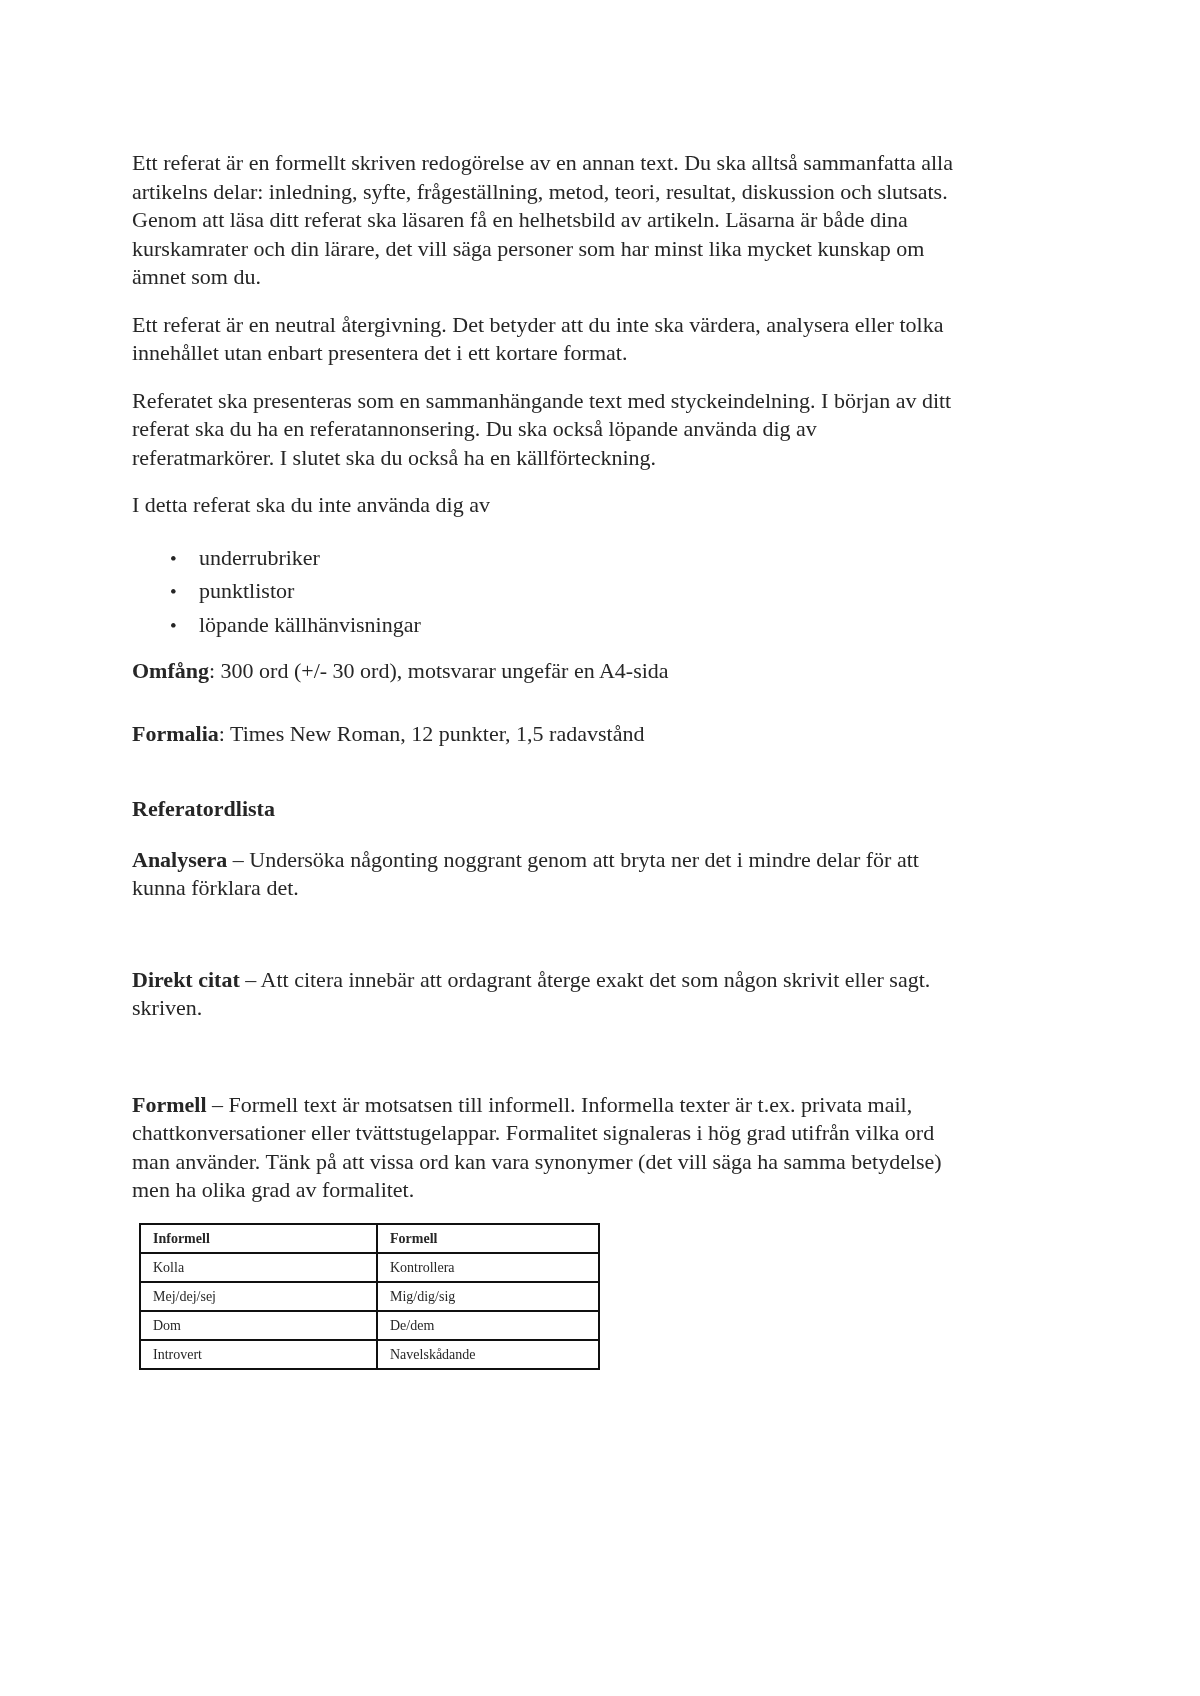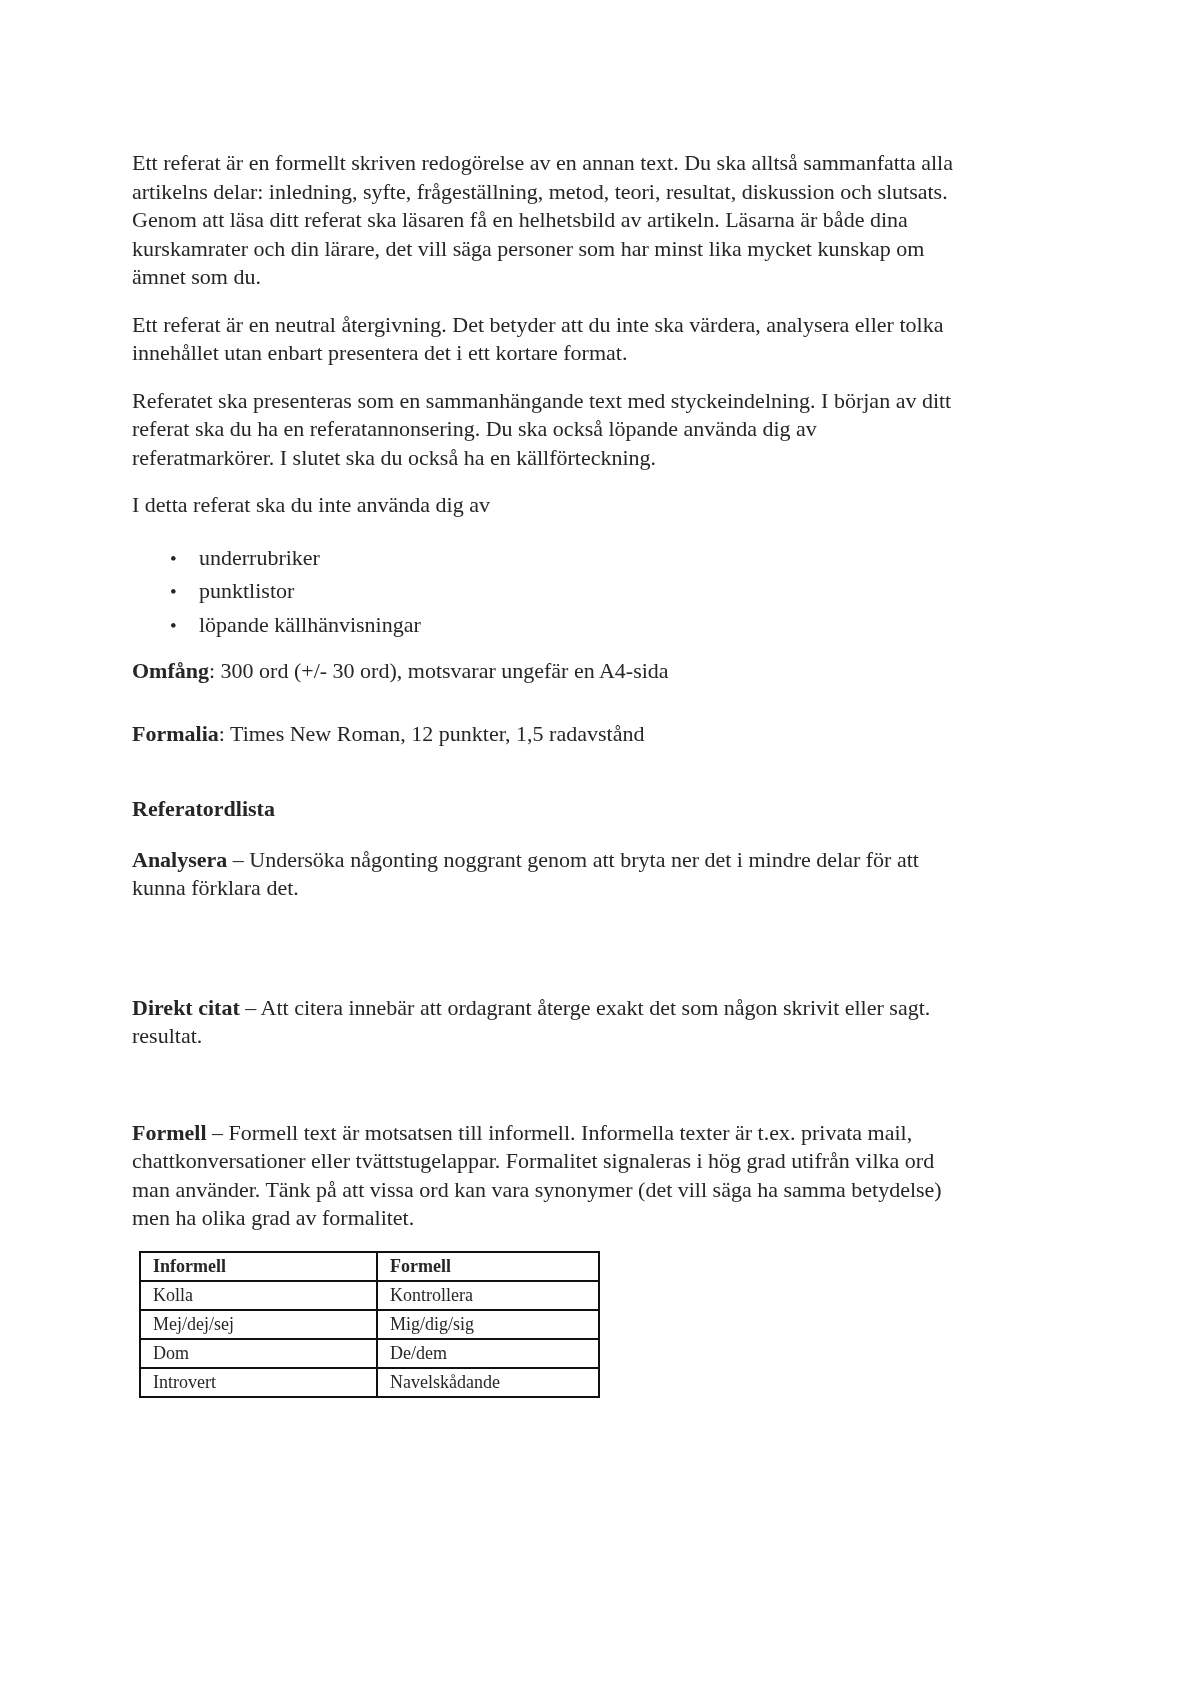--- a/index.html
+++ b/index.html
@@ -24,21 +24,21 @@
   }
   .para { margin: 0; }
   .line { white-space: nowrap; }
   .term { font-weight: bold; }
   .mt-p   { margin-top: 19px; }
   .mt-bullets { margin-top: 24px; }
   .mt-omfang  { margin-top: 17px; }
   .mt-formalia{ margin-top: 34px; }
   .mt-heading { margin-top: 47px; }
   .mt-analysera { margin-top: 22px; }
-  .mt-direkt  { margin-top: 91px; }
+  .mt-direkt  { margin-top: 63px; }
   .mt-formell { margin-top: 68px; }
   .heading { font-weight: bold; }
   .bullet { padding-left: 38px; margin-top: 4px; }
   .bullet:first-child { margin-top: 0; }
   .dot {
     display: inline-block;
     width: 29px;
     font-size: 19px;
   }
   table.wordtable {
@@ -46,21 +46,21 @@
     margin-top: 18px;
     margin-left: 7px;
   }
   table.wordtable th,
   table.wordtable td {
     border: 2px solid #101010;
     height: 25px;
     line-height: 27px;
     padding: 0 8px 0 12px;
     text-align: left;
-    font-size: 18px;
+    font-size: 14px;
     vertical-align: middle;
     font-weight: normal;
   }
   table.wordtable th { font-weight: bold; }
   table.wordtable .col1 { width: 215px; }
   table.wordtable .col2 { width: 200px; }
 </style>
 </head>
 <body>
 
@@ -111,21 +111,21 @@
 
   <div class="heading mt-heading">Referatordlista</div>
 
   <div class="para mt-analysera">
     <div class="line"><b class="term">Analysera</b><span> – Undersöka någonting noggrant genom att bryta ner det i mindre delar för att</span></div>
     <div class="line">kunna förklara det.</div>
   </div>
 
   <div class="para mt-direkt">
     <div class="line"><b class="term">Direkt citat</b><span> – Att citera innebär att ordagrant återge exakt det som någon skrivit eller sagt.</span></div>
-    <div class="line">resultat.</div>
+    <div class="line">skriven.</div>
   </div>
 
   <div class="para mt-formell">
     <div class="line"><b class="term">Formell</b><span> – Formell text är motsatsen till informell. Informella texter är t.ex. privata mail,</span></div>
     <div class="line">chattkonversationer eller tvättstugelappar. Formalitet signaleras i hög grad utifrån vilka ord</div>
     <div class="line">man använder. Tänk på att vissa ord kan vara synonymer (det vill säga ha samma betydelse)</div>
     <div class="line">men ha olika grad av formalitet.</div>
   </div>
 
   <table class="wordtable">

